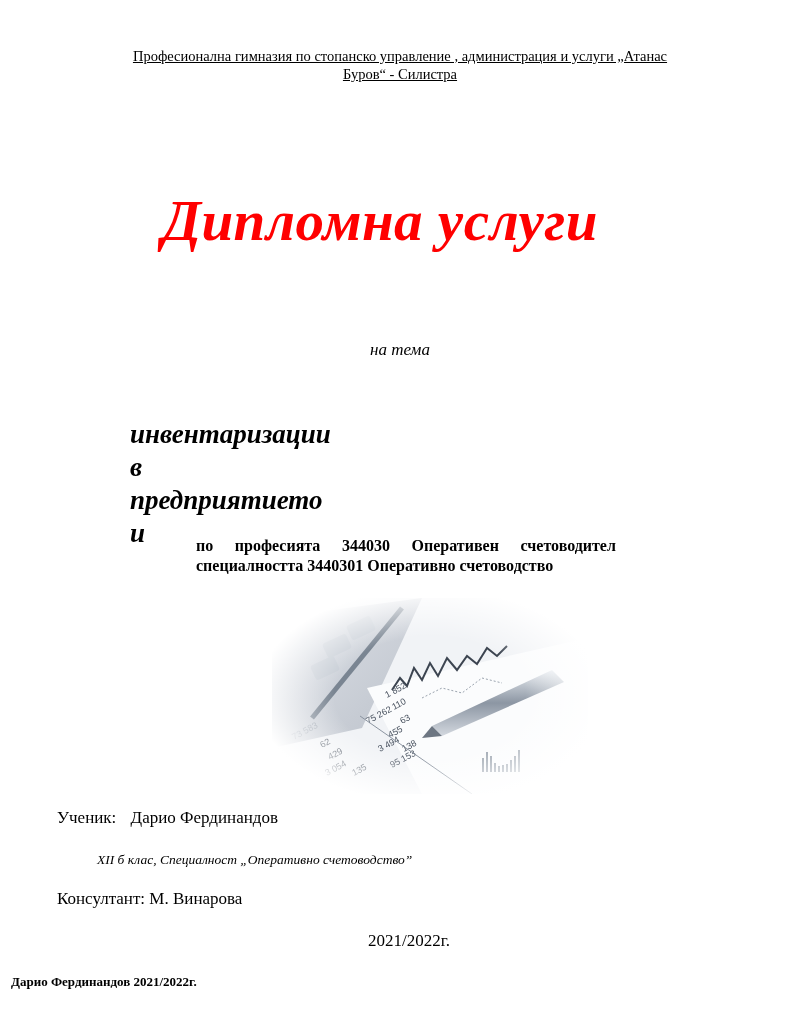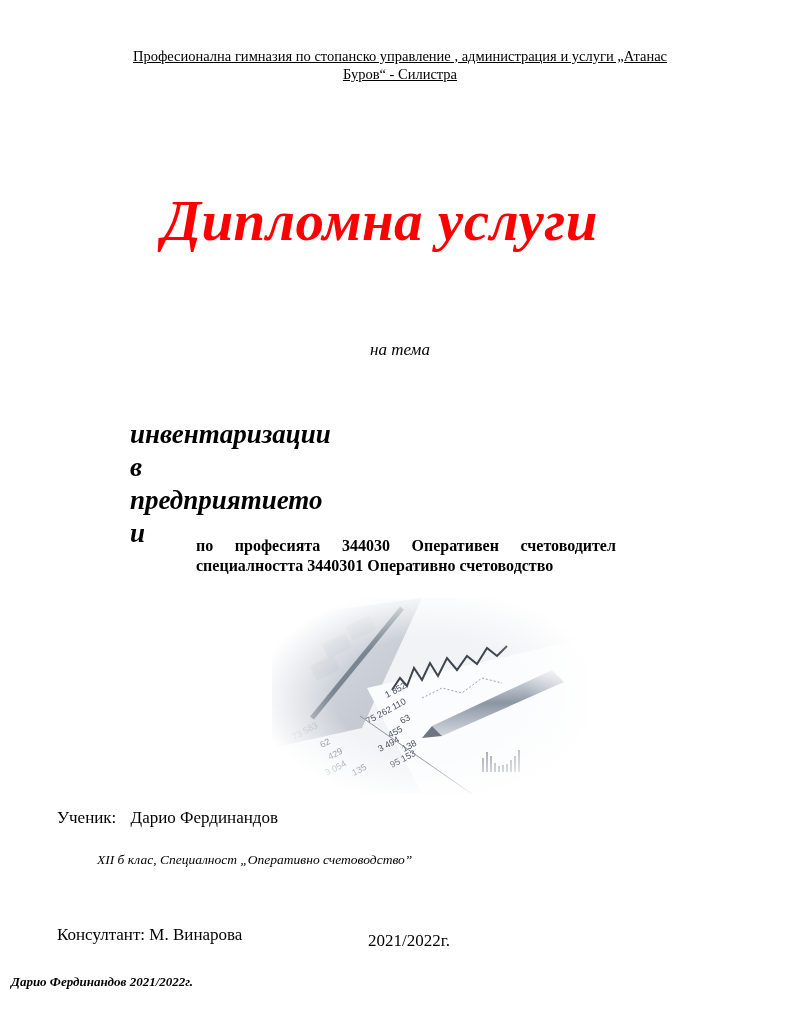--- a/index.html
+++ b/index.html
@@ -12,23 +12,23 @@
            font-style:italic; color:#ff0000; letter-spacing:0.5px; }
   .natema { left:0; width:800px; top:340px; text-align:center; font-size:17px; font-style:italic; }
   .topic { left:130px; width:540px; top:418px; font-size:27px; font-weight:bold; font-style:italic;
            line-height:33px; text-align:justify; text-align-last:left; }
   .topic .l2 { display:flex; justify-content:space-between;flex-direction:column; }
   .prof { left:196px; width:420px; top:536px; font-size:16px; font-weight:bold; line-height:20px; }
   .prof .line { display:flex; justify-content:space-between; white-space:nowrap; }
   .illustration { left:272px; top:598px; width:316px; height:196px; }
   .student { left:57px; top:808px; font-size:17px; }
   .klass { left:57px; top:852px; font-size:13.5px; font-style:italic;margin-left:40px; }
-  .consult { left:57px; top:889px; font-size:17px;margin-top:36px; }
+  .consult { left:57px; top:889px; font-size:17px; }
   .year { left:368px; top:931px; font-size:17px; }
-  .footer { left:11px; top:974px; font-size:13px; font-weight:bold; font-style:italic; }
+  .footer { left:11px; top:974px; font-size:13px; font-weight:bold; }
   .gap { display:inline-block; width:10px; }
 </style>
 </head>
 <body>
 
 <div class="abs header">
   <div>Професионална гимназия по стопанско управление , администрация и услуги „Атанас</div>
   <div>Буров“ - Силистра</div>
 </div>
 

